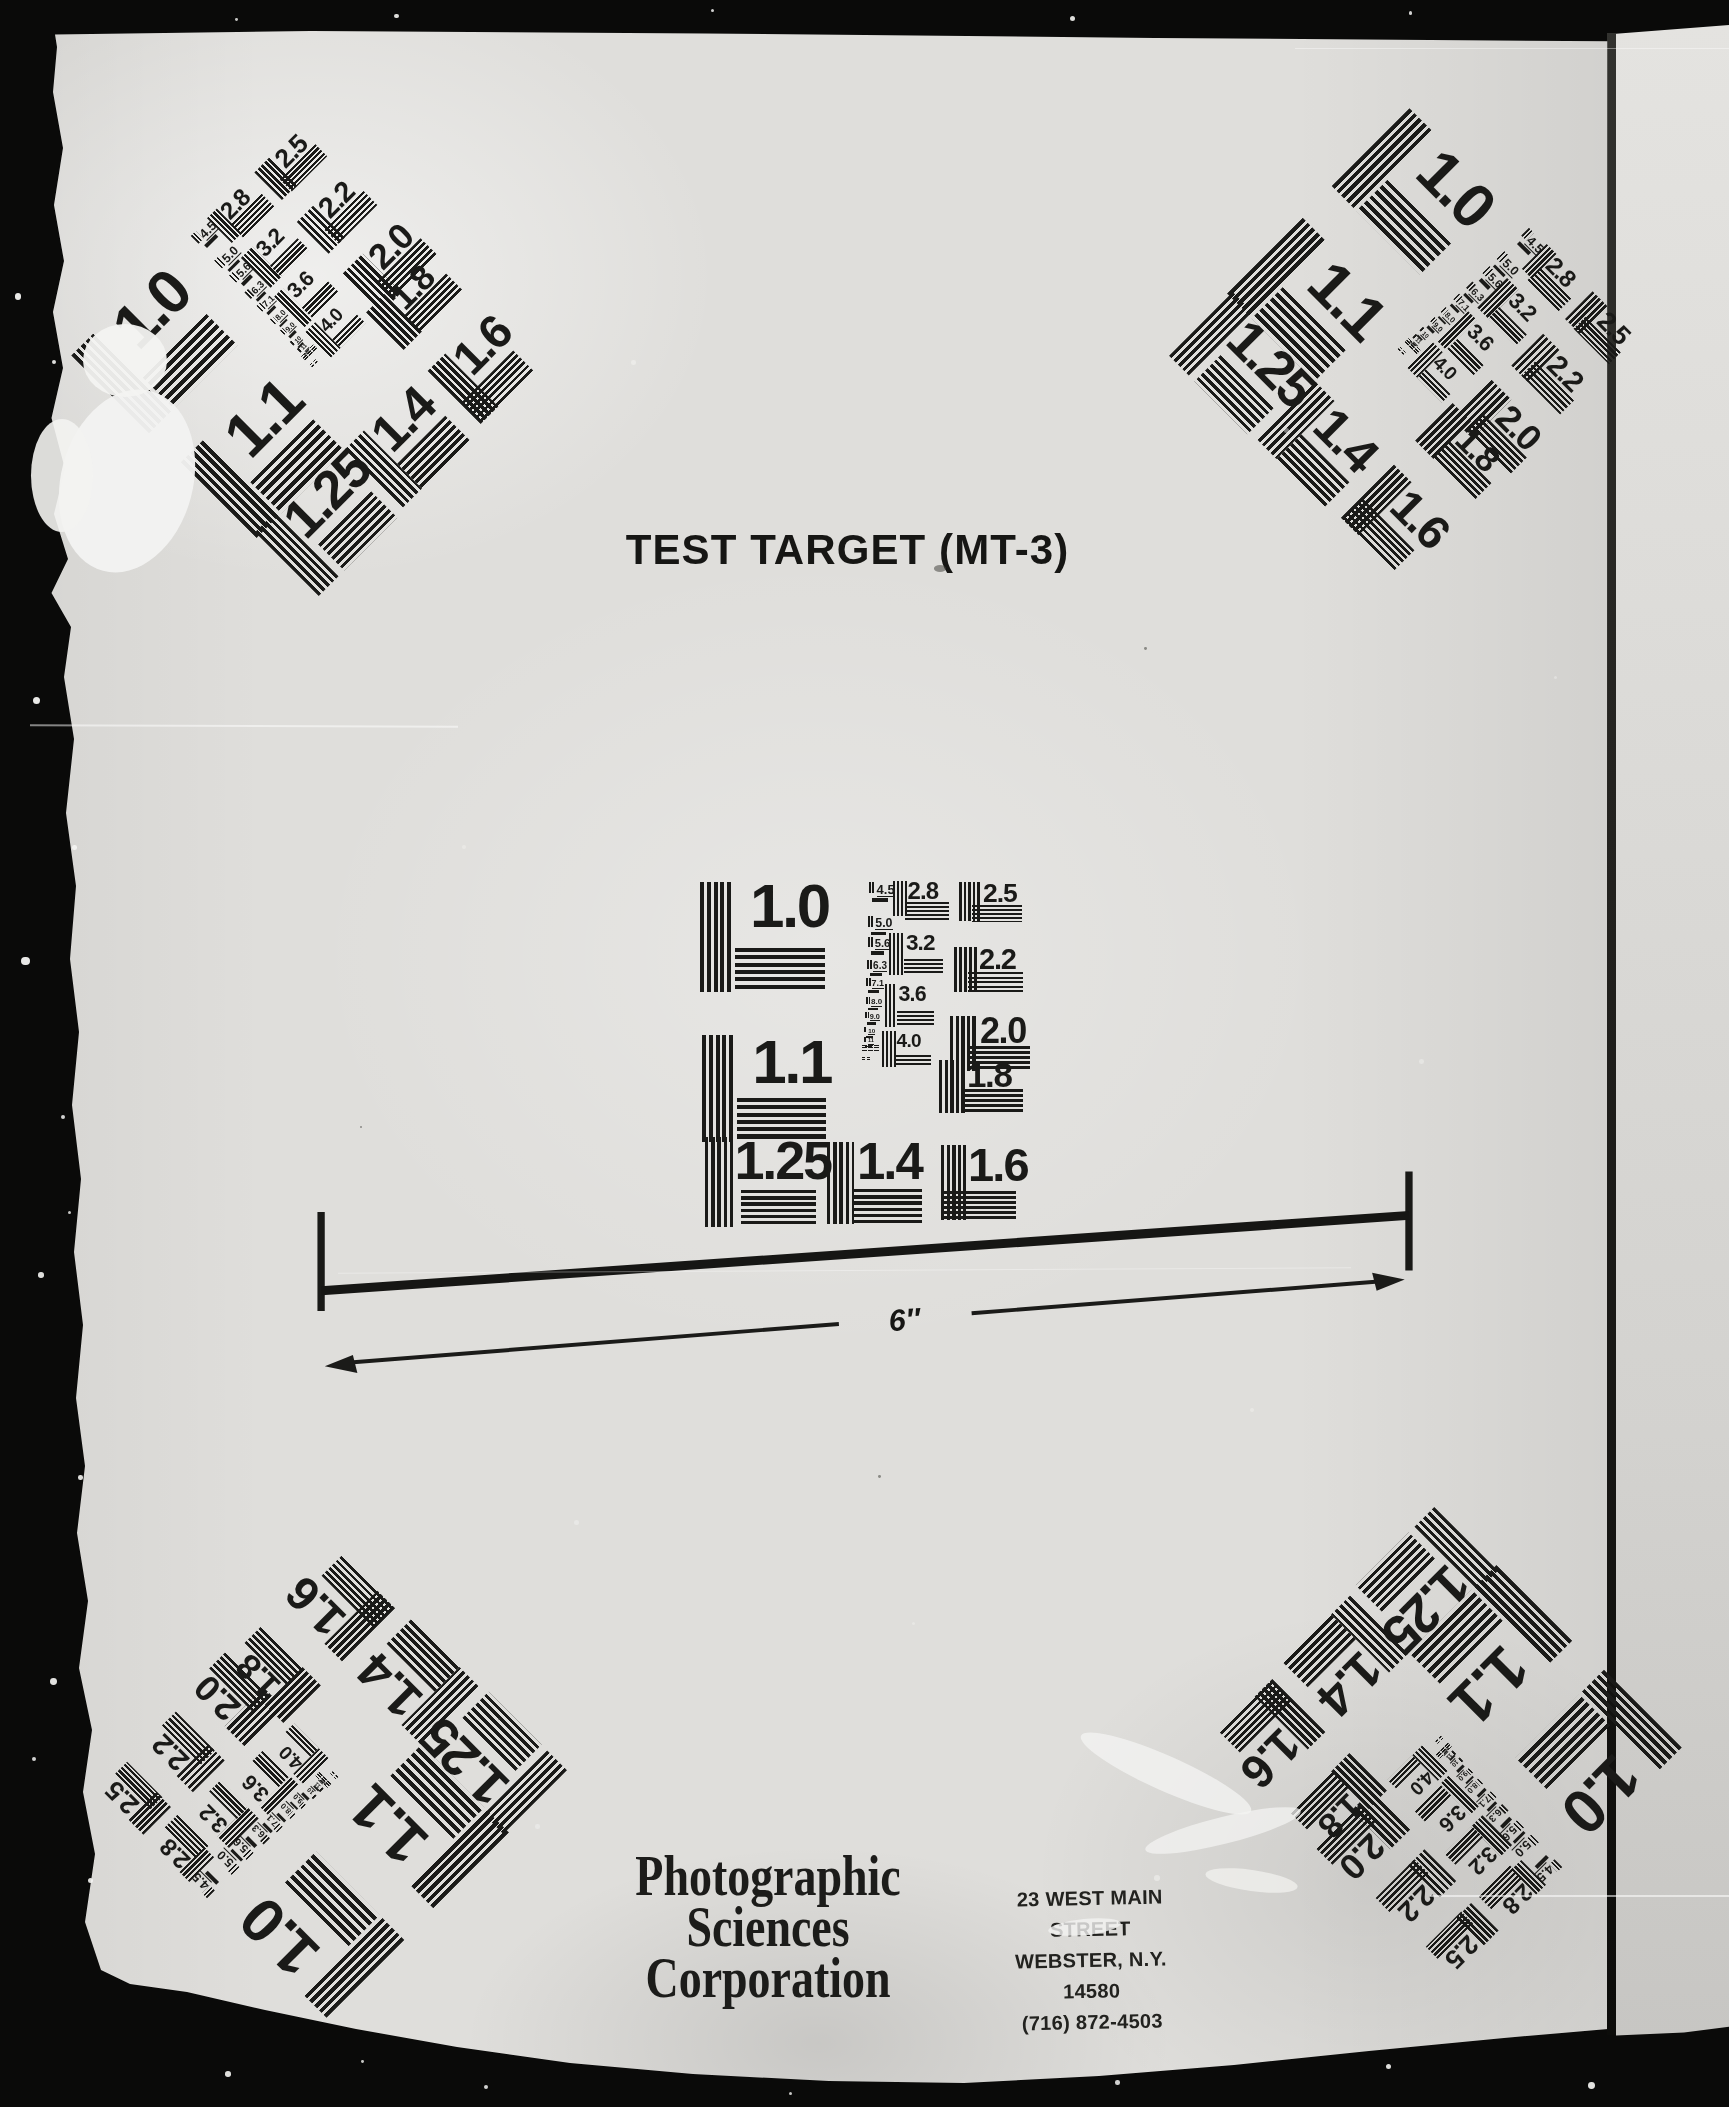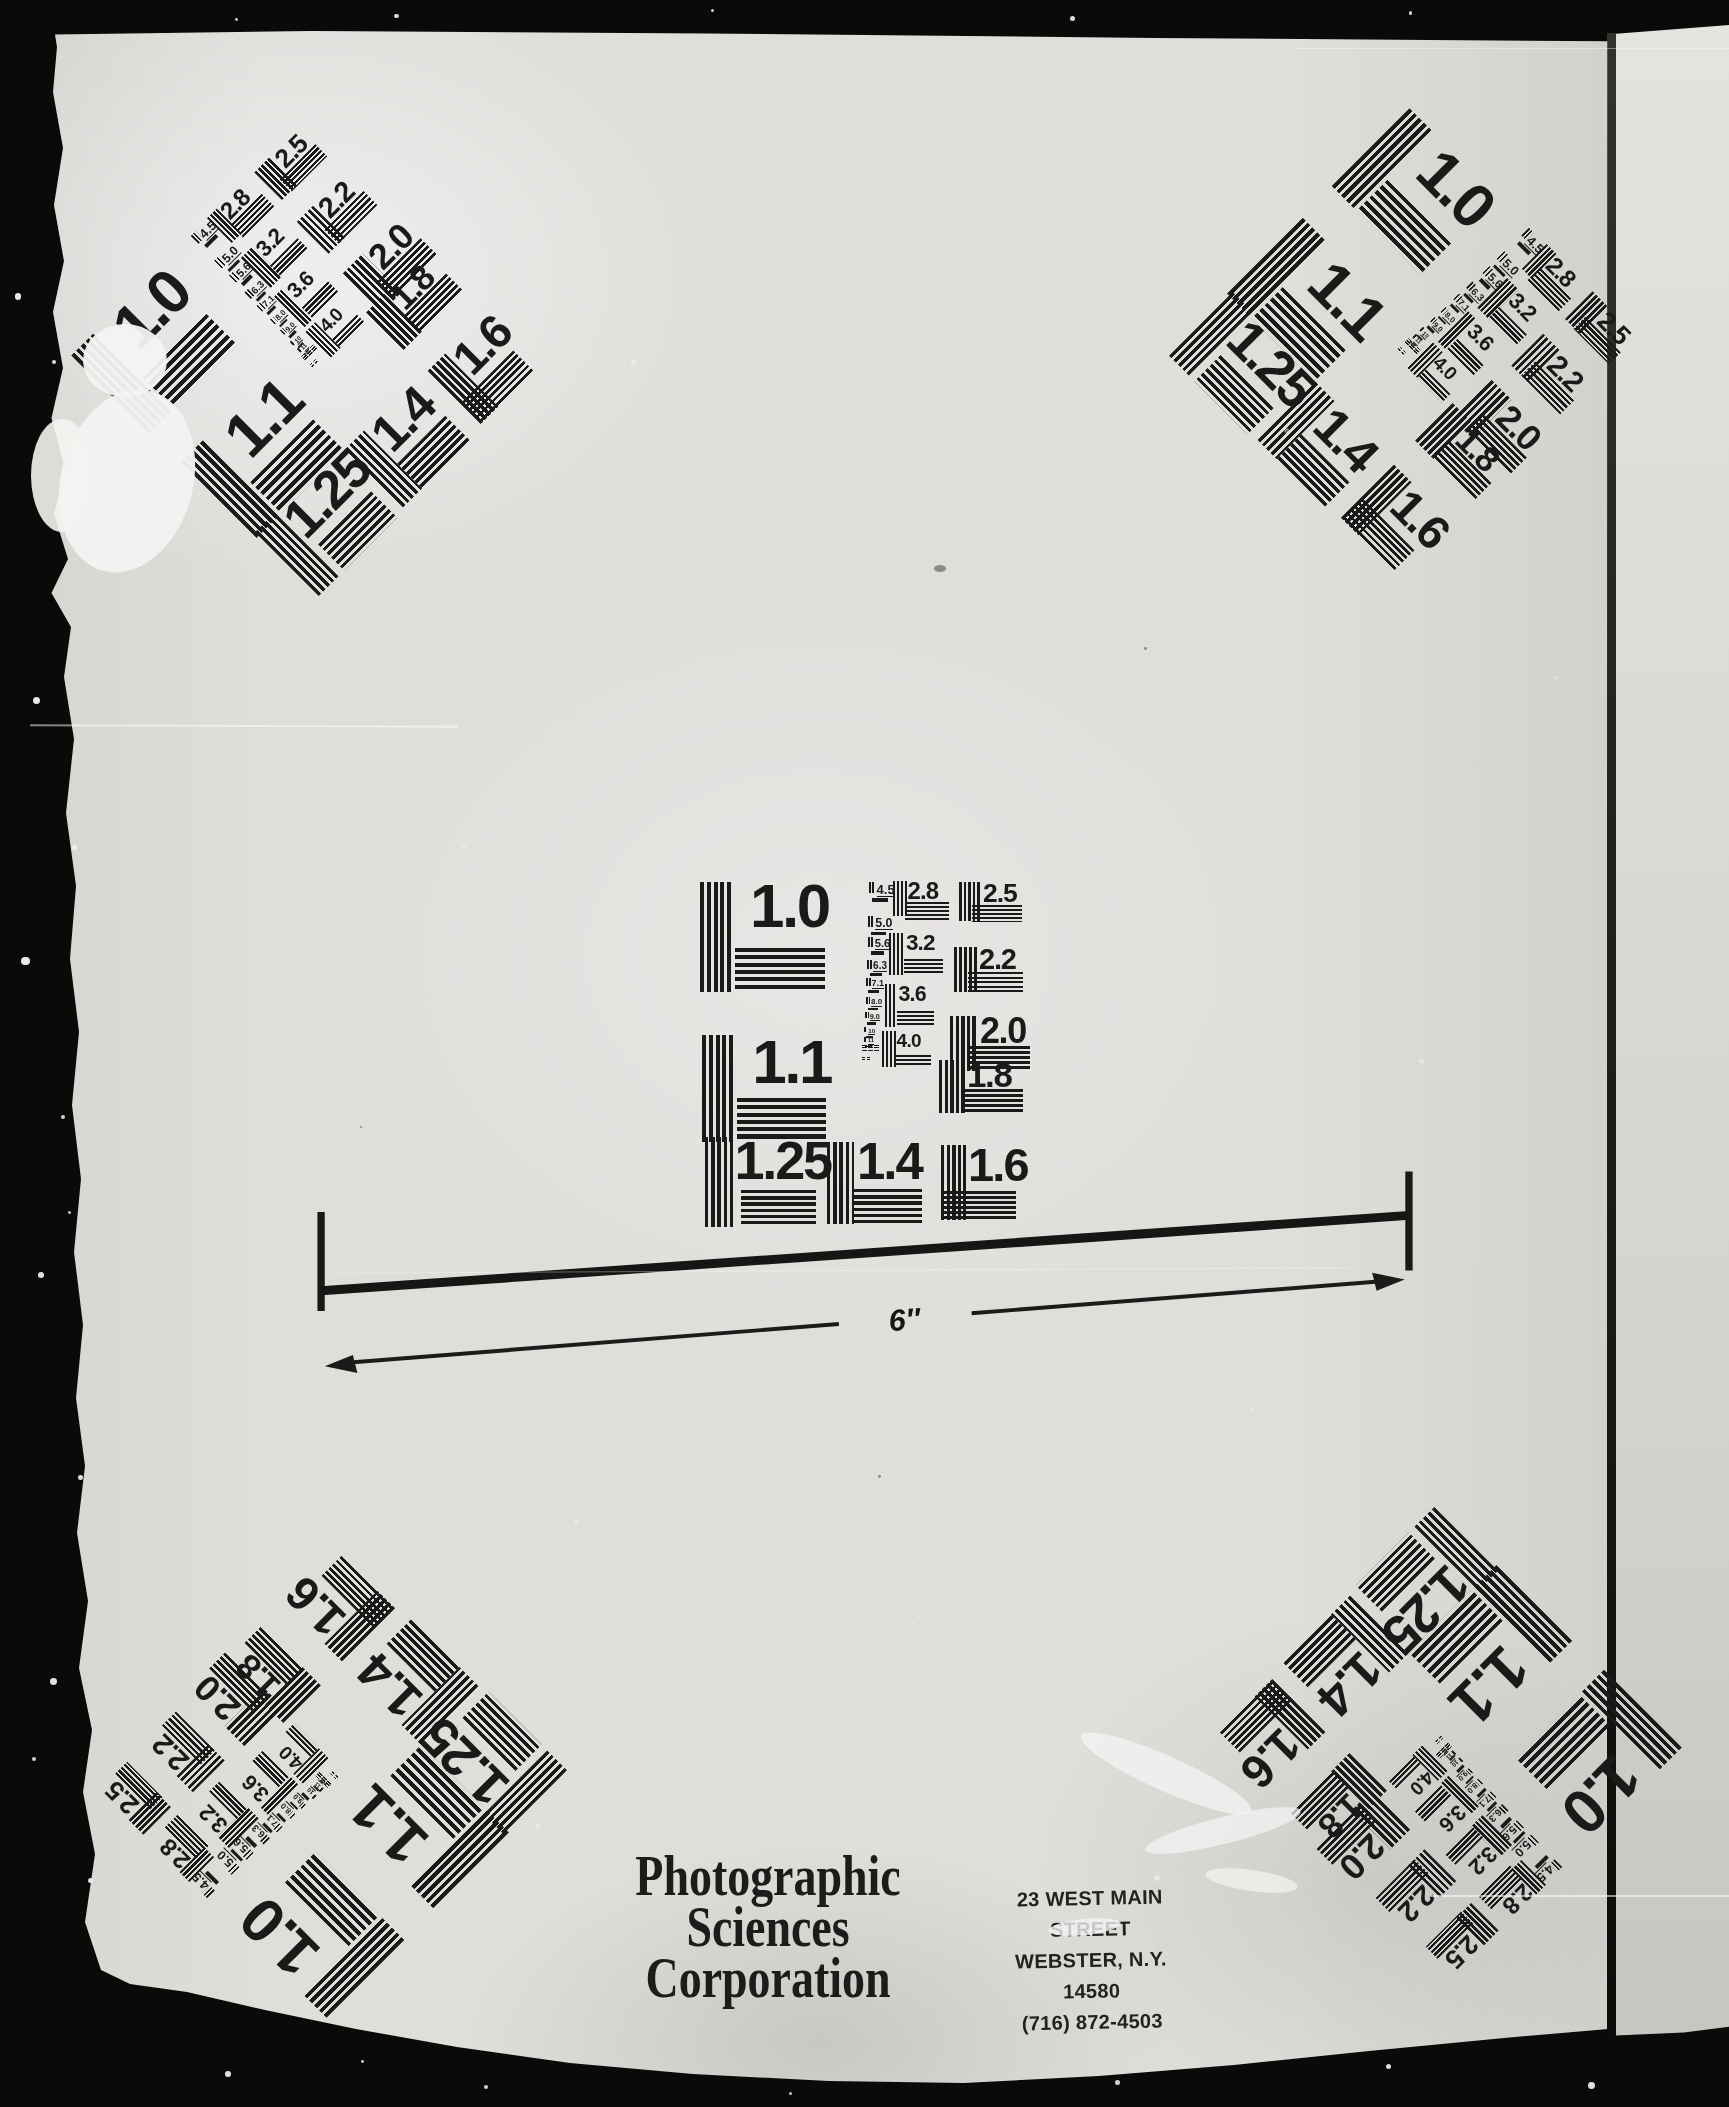--- a/index.html
+++ b/index.html
@@ -69,20 +69,21 @@
 </head>
 <body>
 
 <div id="canvas" style="--ink: #1a1a18;">
 
   <div class="page"></div>
   <div class="crease"></div>
   <div class="side-strip"></div>
 
   <div class="title">
+    <div>TEST TARGET (MT-3)</div>
   </div>
 
   <div id="targets">
       <div class="target" style="left: 700px; top: 874px; transform-origin: 177px 180px;">
         <div class="blk" style="left: 0px; top: 8px;">
           <div class="vb" style="width: 32px; height: 110px; --bt: 4px; --bp: 6.8px;"></div>
           <div class="num" style="left: 50px; top: -6.8px; font-size: 62px;">1.0</div>
           <div class="hb" style="left: 35px; top: 66px; width: 90px; height: 44px; --bt: 4px; --bp: 7.3px;"></div>
         </div>
         <div class="blk" style="left: 2.3px; top: 161px;">

